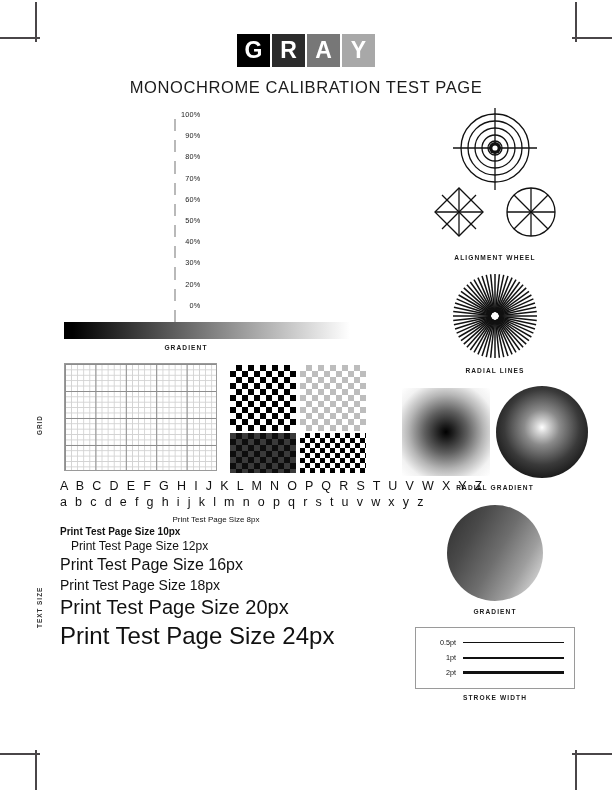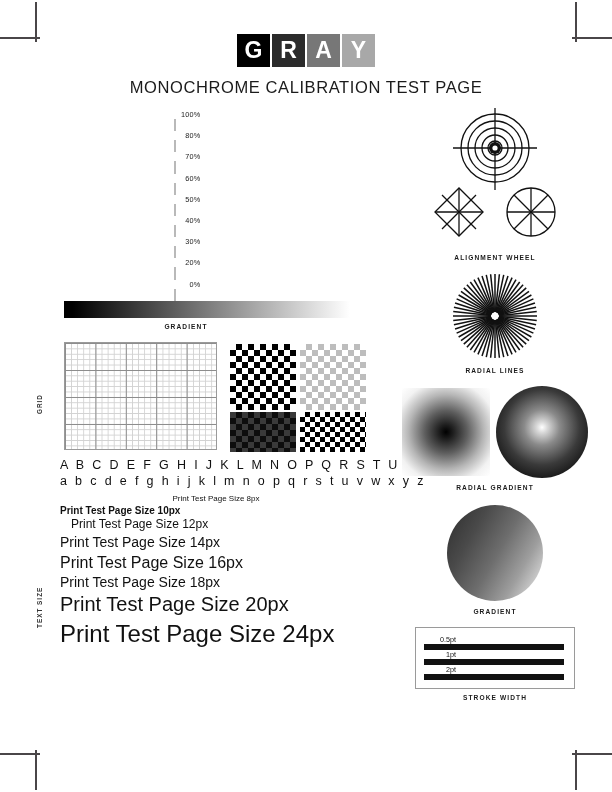--- a/index.html
+++ b/index.html
@@ -100,21 +100,21 @@
   }
   .lin-sphere{
     width:96px;height:96px;border-radius:50%;margin:0 auto;
     background:linear-gradient(120deg,#2c2c2c 0%,#4a4a4a 28%,#6e6e6e 52%,#9e9e9e 74%,#d9d9d9 92%,#ebebeb 100%);
   }
 
   .stroke-box{
     width:160px;margin:0 auto;border:1px solid #9a9a9a;box-sizing:border-box;
     padding:7px 10px 8px 8px;background:#fff;
   }
-  .stroke-row{display:flex;height:15px;flex-direction:column;}
+  .stroke-row{display:flex;align-items:center;height:15px;}
   .stroke-label{
     width:32px;text-align:right;font-size:7.2px;padding-right:7px;color:#111;
   }
   .stroke-line{flex:1;background:#111;}
 
   
   .footer{position:absolute;left:0;right:0;top:736px;text-align:center;}
   .pill{
     display:inline-block;background:#000;color:#fff;border-radius:11px;
     padding:4px 13px 5px;font-size:9.3px;letter-spacing:.55px;font-weight:bold;
@@ -145,20 +145,24 @@
   </div>
 
   <div class="left-col">
 
     <div class="bars" id="bars">
         <div class="bar-row">
           <div class="bar-label">100%</div>
           <div class="bar-swatch" style="background: rgb(0, 0, 0);"></div>
         </div>
         <div class="bar-row">
+          <div class="bar-label">90%</div>
+          <div class="bar-swatch" style="background: rgb(26, 26, 26);"></div>
+        </div>
+        <div class="bar-row">
           <div class="bar-label">80%</div>
           <div class="bar-swatch" style="background: rgb(51, 51, 51);"></div>
         </div>
         <div class="bar-row">
           <div class="bar-label">70%</div>
           <div class="bar-swatch" style="background: rgb(77, 77, 77);"></div>
         </div>
         <div class="bar-row">
           <div class="bar-label">60%</div>
           <div class="bar-swatch" style="background: rgb(102, 102, 102);"></div>
@@ -199,21 +203,20 @@
 
     <div class="alpha">
       <div>A B C D E F G H I J K L M N O P Q R S T U V W X Y Z</div>
       <div>a b c d e f g h i j k l m n o p q r s t u v w x y z</div>
     </div>
 
     <div class="sizes" id="sizes">
         <div style="font-size: 8px; text-align: center;">Print Test Page Size 8px</div>
         <div style="font-size: 10px; font-weight: bold;">Print Test Page Size 10px</div>
         <div style="font-size: 12px; margin-left: 11px;">Print Test Page Size 12px</div>
-        <div style="font-size: 14px;">Print Test Page Size 14px</div>
         <div style="font-size: 16px;">Print Test Page Size 16px</div>
         <div style="font-size: 14px;">Print Test Page Size 18px</div>
         <div style="font-size: 20px;">Print Test Page Size 20px</div>
         <div style="font-size: 24px;">Print Test Page Size 24px</div>
       </div>
   </div>
 
   <div class="vlabel" style="position:absolute;left:36px;top:628px;">TEXT SIZE</div>
 
   <div class="right-col">

